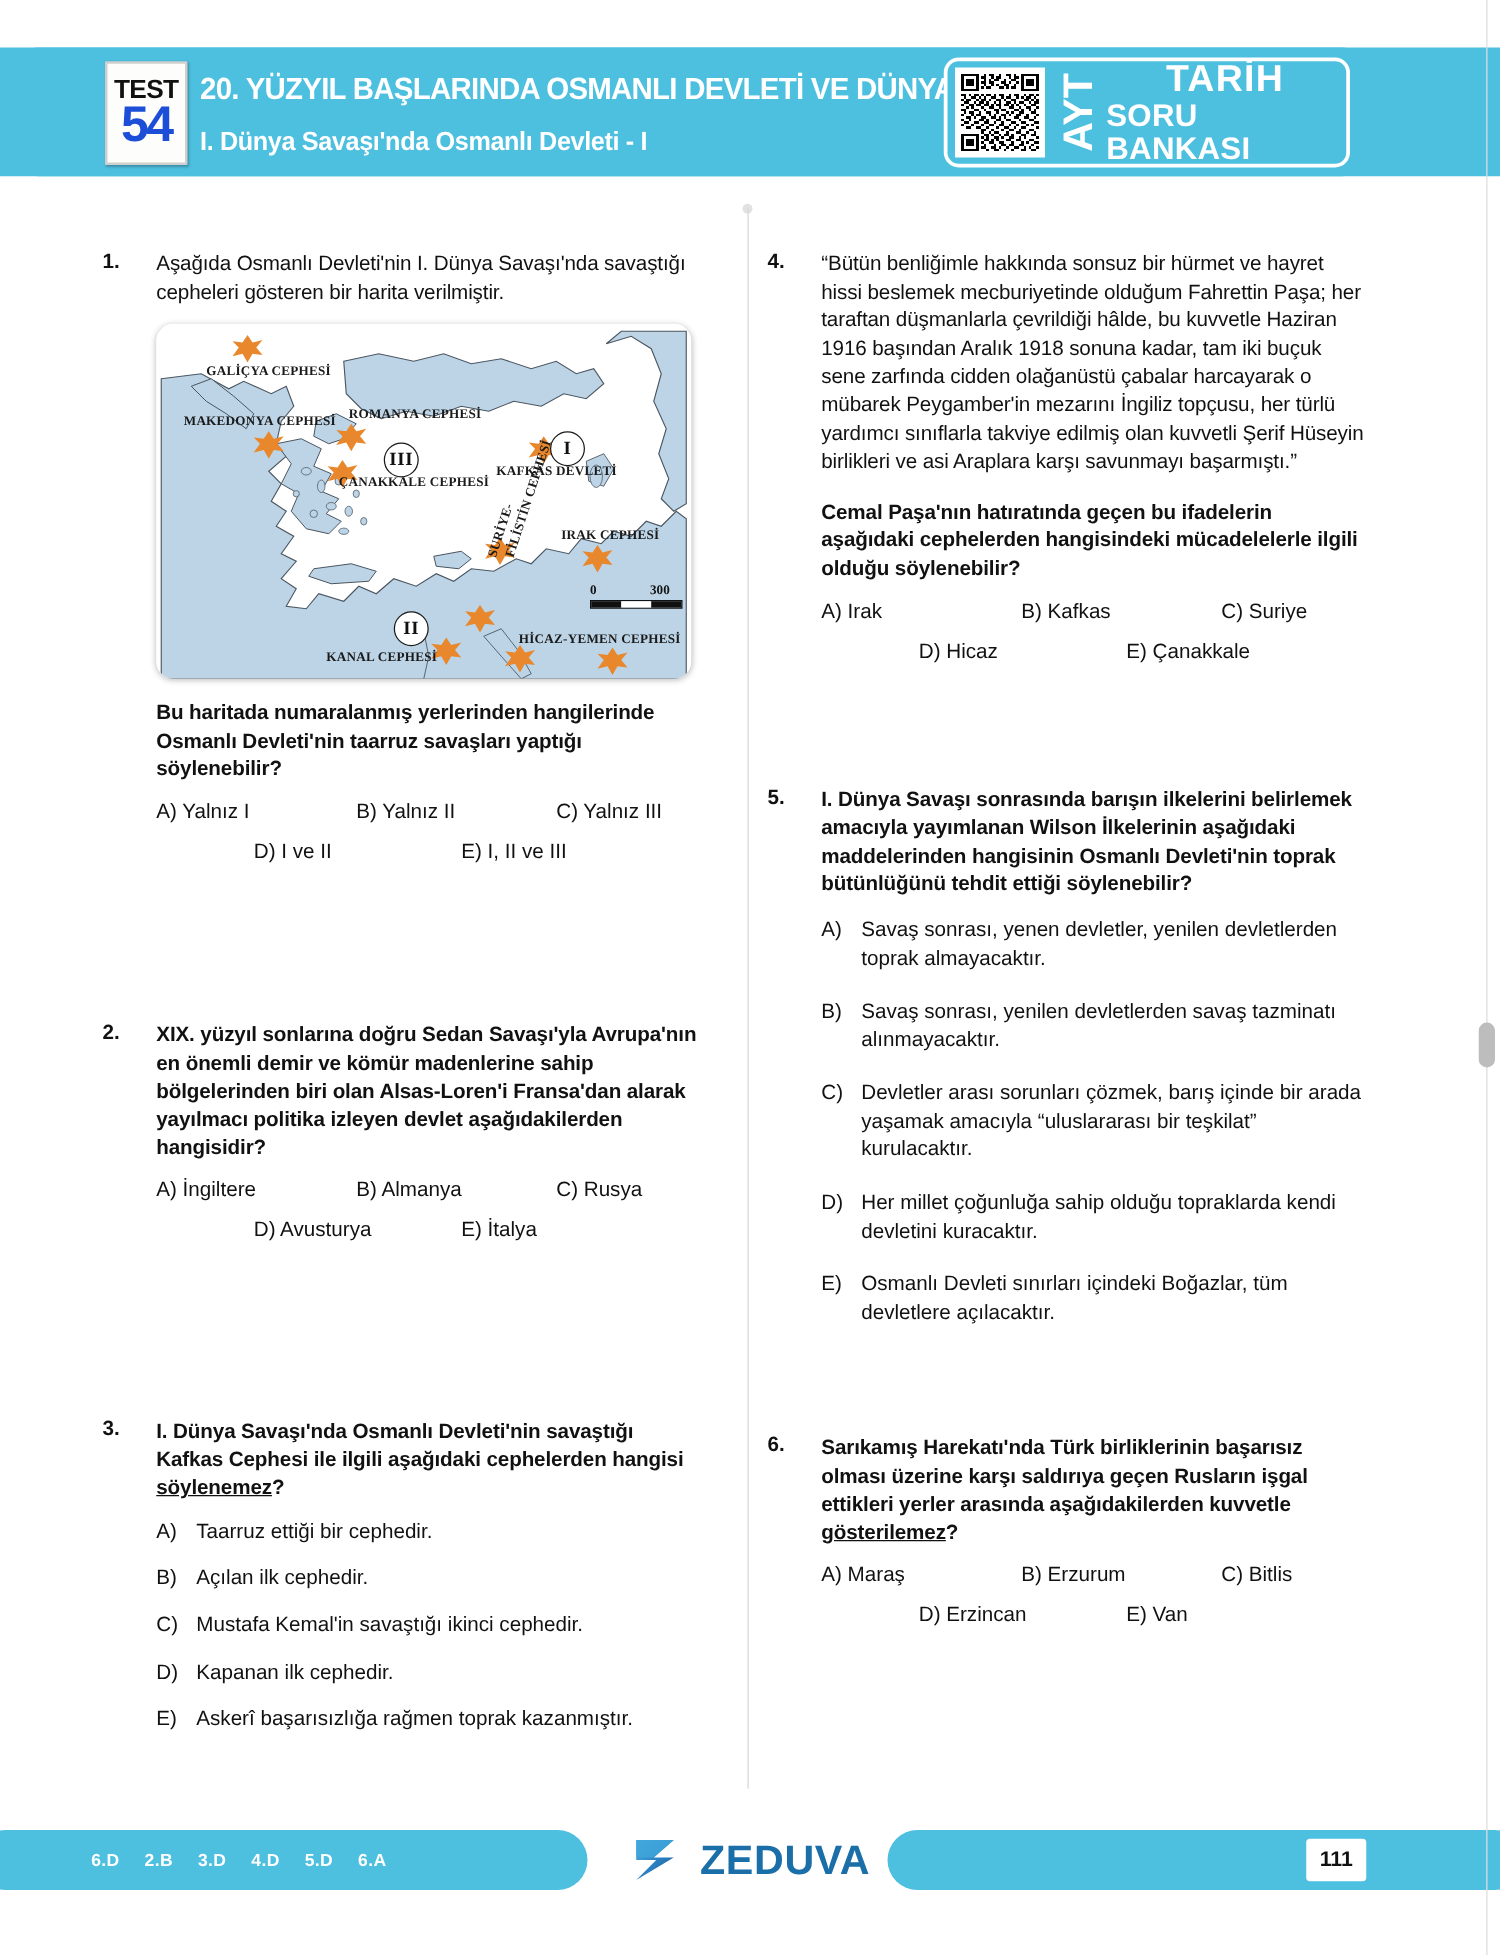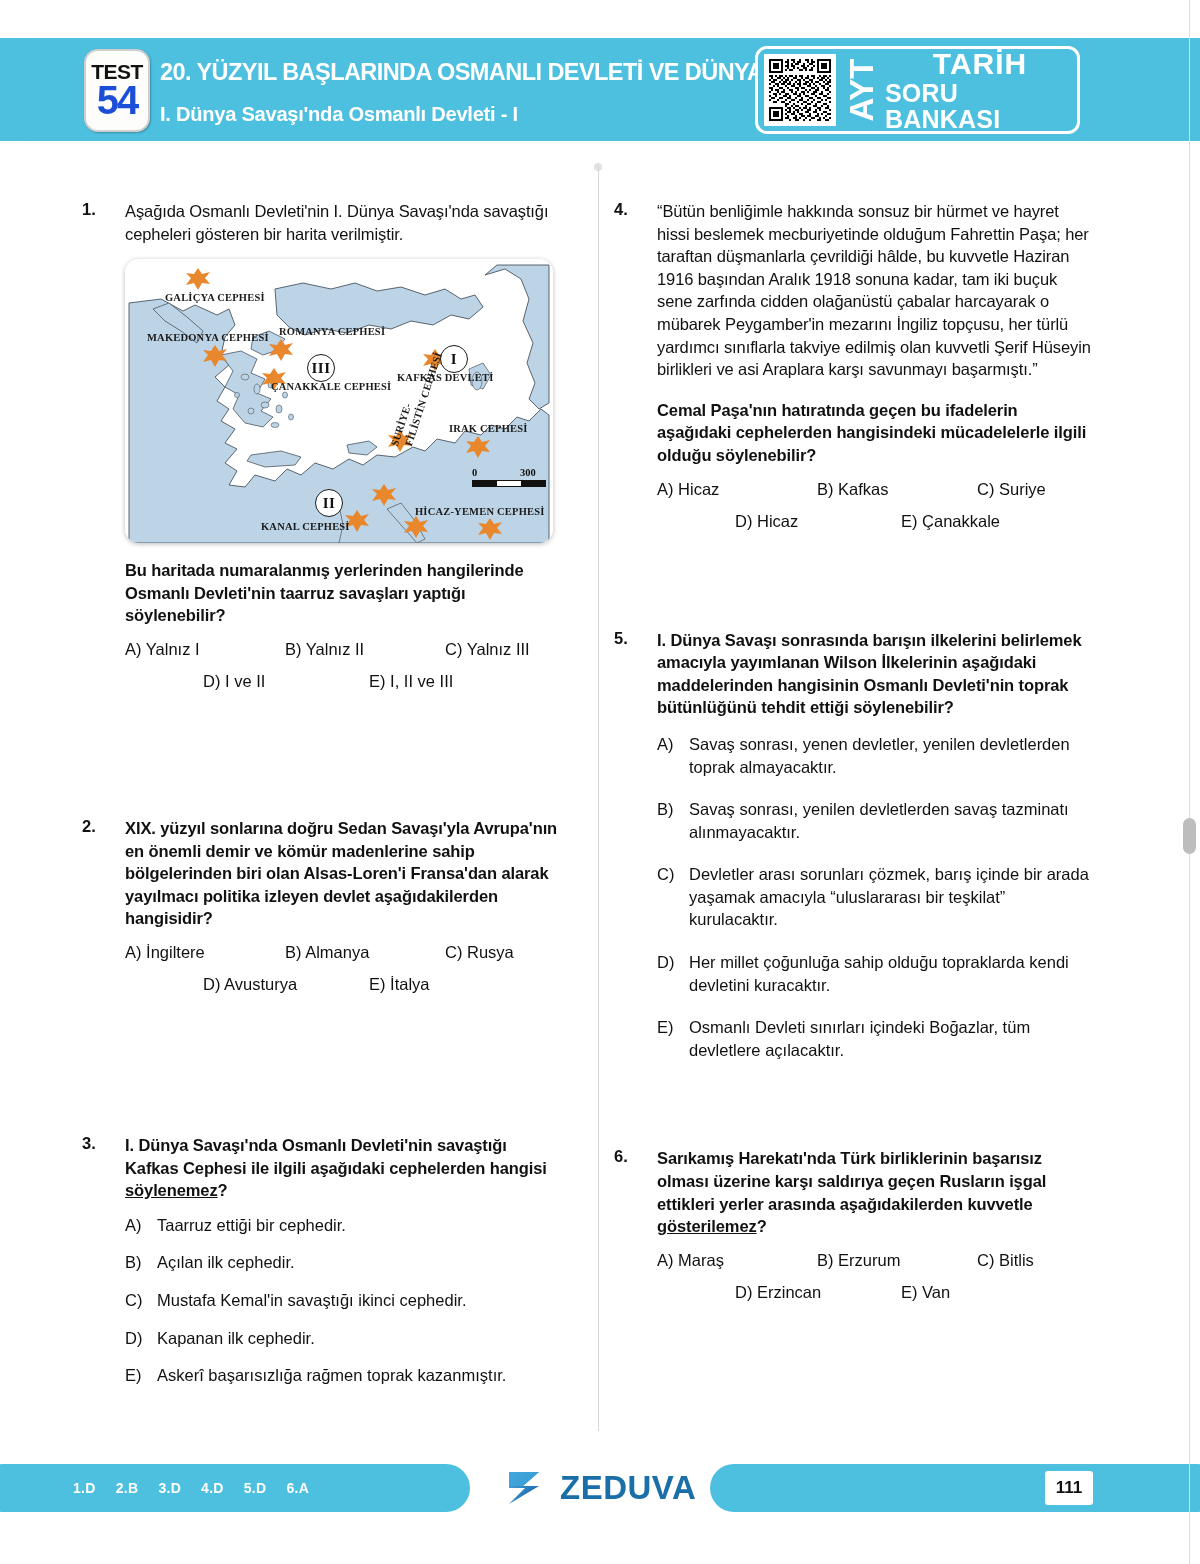--- a/index.html
+++ b/index.html
@@ -24,21 +24,21 @@
   .header-bleed {
     position: absolute; left: 0; top: 38px;
     width: 1200px; height: 103px;
     background: #4dbfdf;
   }
   .test-badge {
     position: absolute; left: 84px; top: 49px;
     width: 66px; height: 83px;
     background: #fdfdfb;
     border: 2px solid #cfcfcf;
-    border-radius: 14px;
+    border-radius: 1px;
     display: flex; flex-direction: column;
     align-items: center; justify-content: center;
     line-height: 1;
     box-shadow: 1px 1px 2px rgba(0,0,0,.25);
   }
   .test-badge .t-word {
     font-size: 21px; font-weight: bold; color: #111;
     letter-spacing: -0.5px;
     font-family: "Liberation Sans", sans-serif;
   }
@@ -711,21 +711,21 @@
   </div>
 
   <div class="col-right">
 
     <div class="q">
       <div class="q-num">4.</div>
       <div class="q-body">
         <div class="q-stem quote">“Bütün benliğimle hakkında sonsuz bir hürmet ve hayret hissi beslemek mecburiyetinde olduğum Fahrettin Paşa; her taraftan düşmanlarla çevrildiği hâlde, bu kuvvetle Haziran 1916 başından Aralık 1918 sonuna kadar, tam iki buçuk sene zarfında cidden olağanüstü çabalar harcayarak o mübarek Peygamber'in mezarını İngiliz topçusu, her türlü yardımcı sınıflarla takviye edilmiş olan kuvvetli Şerif Hüseyin birlikleri ve asi Araplara karşı savunmayı başarmıştı.”</div>
         <div class="q-stem" style="margin-top:18px;">Cemal Paşa'nın hatıratında geçen bu ifadelerin aşağıdaki cephelerden hangisindeki mücadelelerle ilgili olduğu söylenebilir?</div>
         <div class="opts-row r1">
-          <div class="o">A) Hicaz</div>
+          <div class="o">A) Irak</div>
           <div class="o">B) Kafkas</div>
           <div class="o">C) Suriye</div>
         </div>
         <div class="opts-row r2">
           <div class="o">D) Hicaz</div>
           <div class="o">E) Çanakkale</div>
         </div>
       </div>
     </div>
 
@@ -770,21 +770,21 @@
         <div class="opts-row r2">
           <div class="o">D) Erzincan</div>
           <div class="o">E) Van</div>
         </div>
       </div>
     </div>
   </div>
 
   <div class="footer-left">
     <div class="answers">
-      <span>1.D</span>
+      <span>6.D</span>
       <span>2.B</span>
       <span>3.D</span>
       <span>4.D</span>
       <span>5.D</span>
       <span>6.A</span>
     </div>
   </div>
 
   <div class="footer-right"></div>
 

